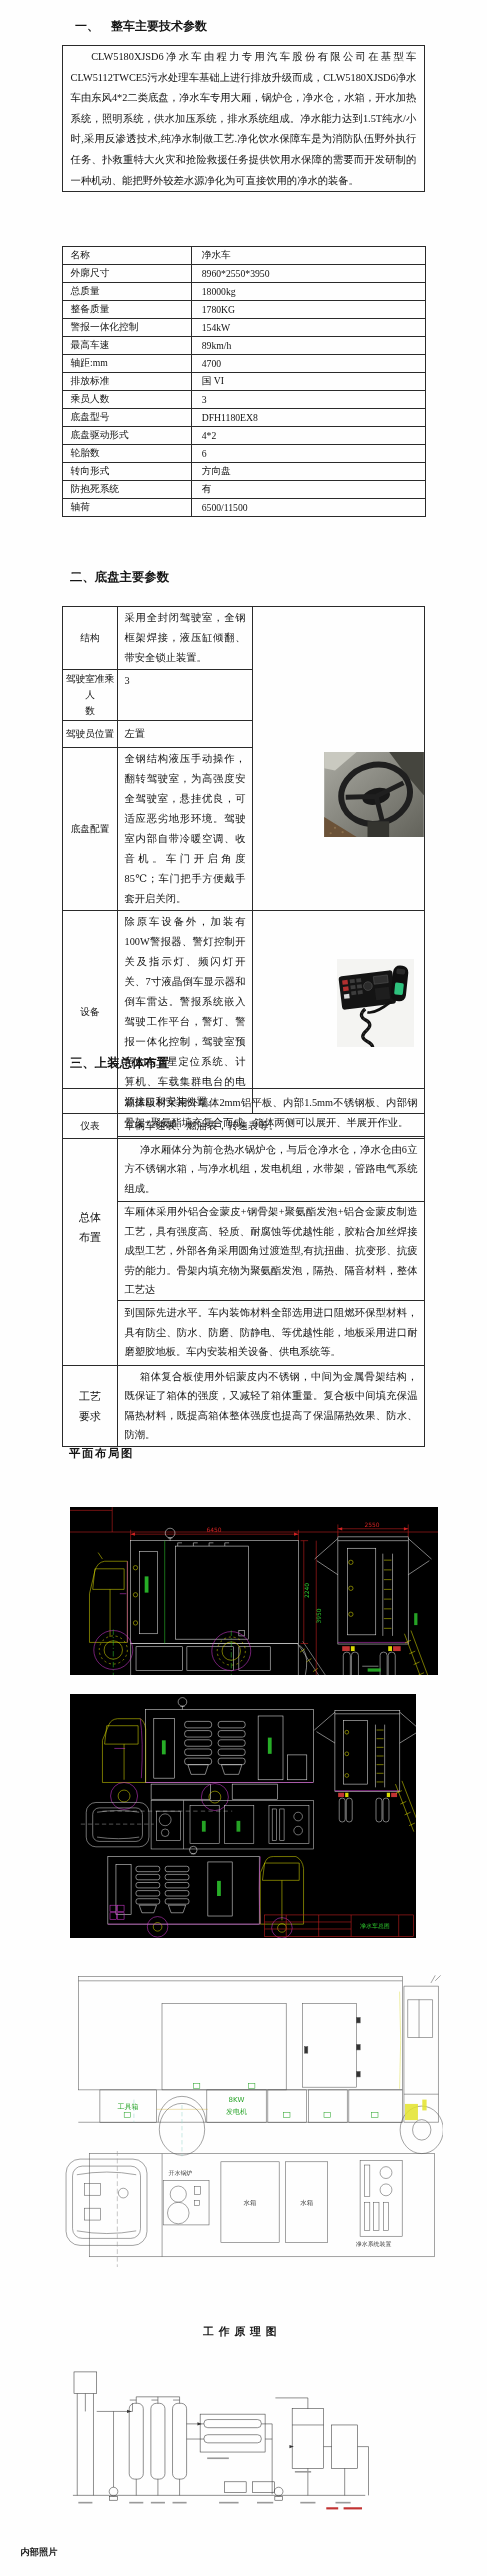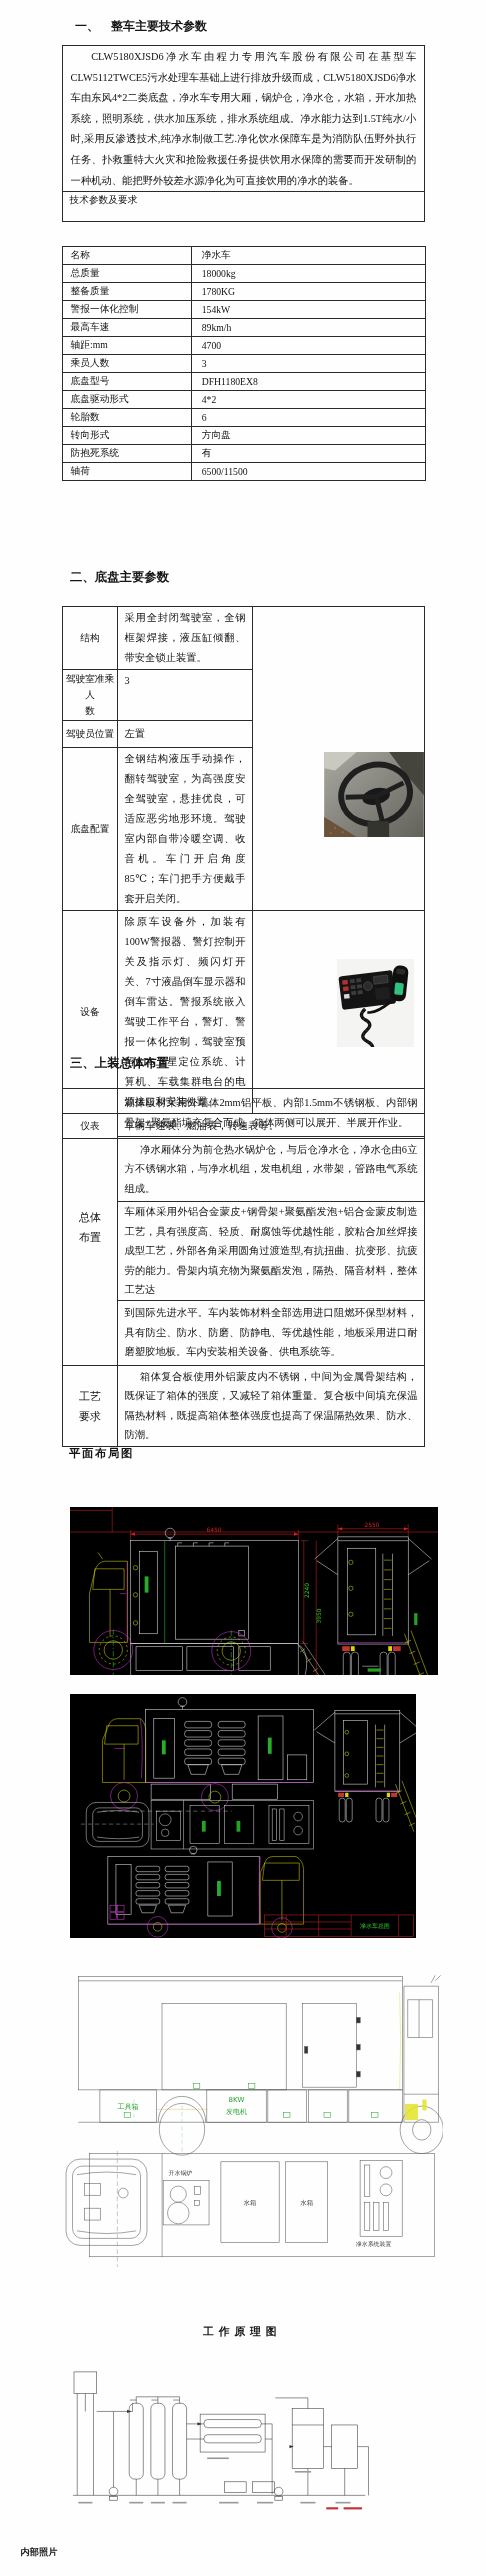--- a/index.html
+++ b/index.html
@@ -26,53 +26,58 @@
 <body>
 
 <div id="page">
 
   <div class="abs sec-title" style="left:75px;top:18.4px;font-size:12px;">一、　整车主要技术参数</div>
 
   <div class="abs box" style="left:62px;top:45px;width:363px;height:147px;padding:1.1px 7.6px 0 7.6px;">
     <div style="font-size:10.3px;line-height:20.6px;text-indent:2em;text-align:justify;">CLW5180XJSD6净水车由程力专用汽车股份有限公司在基型车CLW5112TWCE5污水处理车基础上进行排放升级而成，CLW5180XJSD6净水车由东风4*2二类底盘，净水车专用大厢，锅炉仓，净水仓，水箱，开水加热系统，照明系统，供水加压系统，排水系统组成。净水能力达到1.5T纯水/小时,采用反渗透技术,纯净水制做工艺.净化饮水保障车是为消防队伍野外执行任务、扑救重特大火灾和抢险救援任务提供饮用水保障的需要而开发研制的一种机动、能把野外较差水源净化为可直接饮用的净水的装备。</div>
   </div>
 
-  <div class="abs box" style="left:62px;top:191px;width:363px;height:31px;border-top:none;padding:3.2px 6.5px;">
-    <div style="font-size:9.7px;">技术参数及要求</div>
-  </div>
 
   <table class="abs" style="left:62px;top:246px;width:363px;padding-left:19px;">
     <colgroup>
         <col style="width:129px">
         <col style="width:234px">
       </colgroup>
     <tbody>
         <tr style="height:18px">
           <td class="val pl">名称</td>
           <td class="val">净水车</td>
         </tr>
     <tr style="height:18px">
+          <td class="val pl">外廓尺寸</td>
+          <td class="val">8960*2550*3950</td>
+        </tr>
+    <tr style="height:18px">
           <td class="val pl">总质量</td>
           <td class="val">18000kg</td>
         </tr>
     <tr style="height:18px">
           <td class="val pl">整备质量</td>
           <td class="val">1780KG</td>
         </tr>
     <tr style="height:18px">
           <td class="val pl">警报一体化控制</td>
           <td class="val">154kW</td>
         </tr>
     <tr style="height:18px">
           <td class="val pl">最高车速</td>
           <td class="val">89km/h</td>
         </tr>
     <tr style="height:18px">
           <td class="val pl">轴距:mm</td>
           <td class="val">4700</td>
+        </tr>
+    <tr style="height:18px">
+          <td class="val pl">排放标准</td>
+          <td class="val">国 VI</td>
         </tr>
     <tr style="height:18px">
           <td class="val pl">乘员人数</td>
           <td class="val">3</td>
         </tr>
     <tr style="height:18px">
           <td class="val pl">底盘型号</td>
           <td class="val">DFH1180EX8</td>
         </tr>
     <tr style="height:18px">

